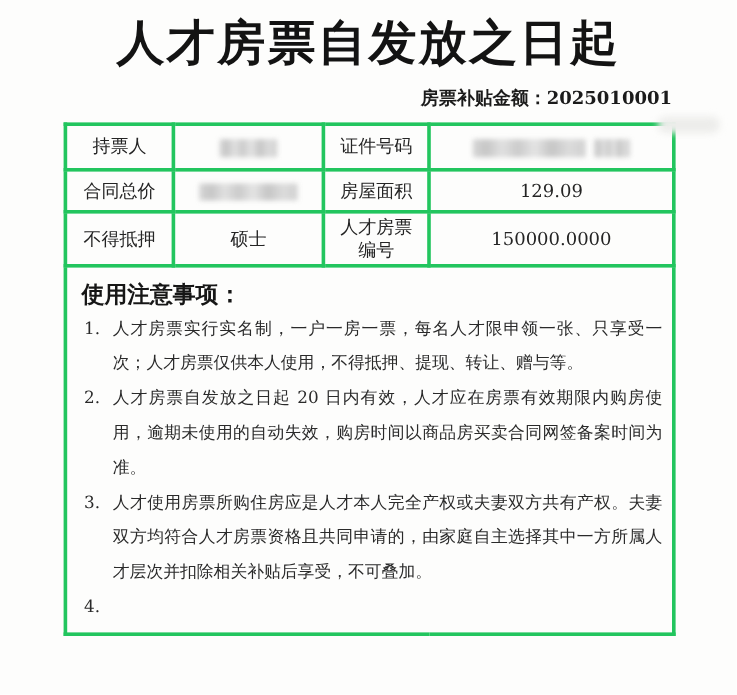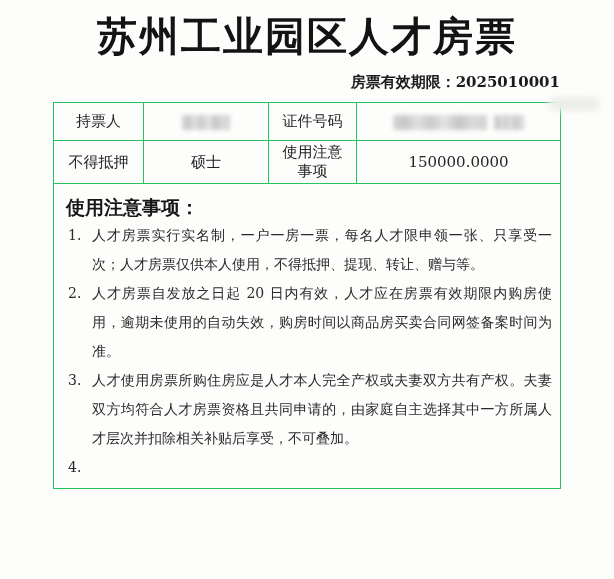--- a/index.html
+++ b/index.html
@@ -45,21 +45,21 @@
     filter:blur(3px);
     z-index:1;
   }
   table.ticket-table{
     margin:10px 0 0 53px;
     width:507px;
     border-collapse:collapse;
     table-layout:fixed;
   }
   .ticket-table td{
-    border:1px solid #22c55e;
+    border:3px solid #22c55e;
     text-align:center;
     vertical-align:middle;
     font-size:15px;
     color:#242424;
     padding:2px 8px;
     line-height:19px;
     overflow:hidden;
   }
   td.val-left{
     text-align:left;
@@ -106,44 +106,50 @@
     flex:1;
     text-align:justify;
     text-justify:inter-ideograph;
   }
 </style>
 </head>
 <body>
 
 <div class="page">
 
-  <h1 class="doc-title">苏州工业园区人才房票</h1>
+  <h1 class="doc-title">人才房票自发放之日起</h1>
 
   <div class="smudge"></div>
 
-  <div class="ticket-no-line"><span>房票有效期限：</span><span>2025010001</span></div>
+  <div class="ticket-no-line"><span>房票补贴金额：</span><span>2025010001</span></div>
 
   <table class="ticket-table">
     <colgroup>
       <col style="width:90px">
         <col style="width:125px">
         <col style="width:88px">
         <col style="width:204px">
     </colgroup>
     <tbody>
         <tr style="height:38px">
       <td>持票人</td>
       <td><span class="redact redact-name"></span></td>
       <td>证件号码</td>
       <td><span class="redact redact-id-a"></span><span class="redact redact-id-b"></span></td>
     </tr>
+    <tr style="height:35px">
+      <td>合同总价</td>
+      <td><span class="redact redact-price"></span></td>
+      <td>房屋面积</td>
+      <td>129.09</td>
+    </tr>
     <tr style="height:37px">
       <td>不得抵押</td>
       <td>硕士</td>
-      <td>使用注意事项</td>
+      <td>人才房票编号</td>
       <td>150000.0000</td>
     </tr>
     <tr style="height:277px">
       <td colspan="4" class="notes-cell">
         <div class="notes-header">使用注意事项：</div>
         <div class="note-item">
           <span class="note-num">1.</span>
           <div class="note-text">人才房票实行实名制，一户一房一票，每名人才限申领一张、只享受一次；人才房票仅供本人使用，不得抵押、提现、转让、赠与等。</div>
         </div>
         <div class="note-item">

